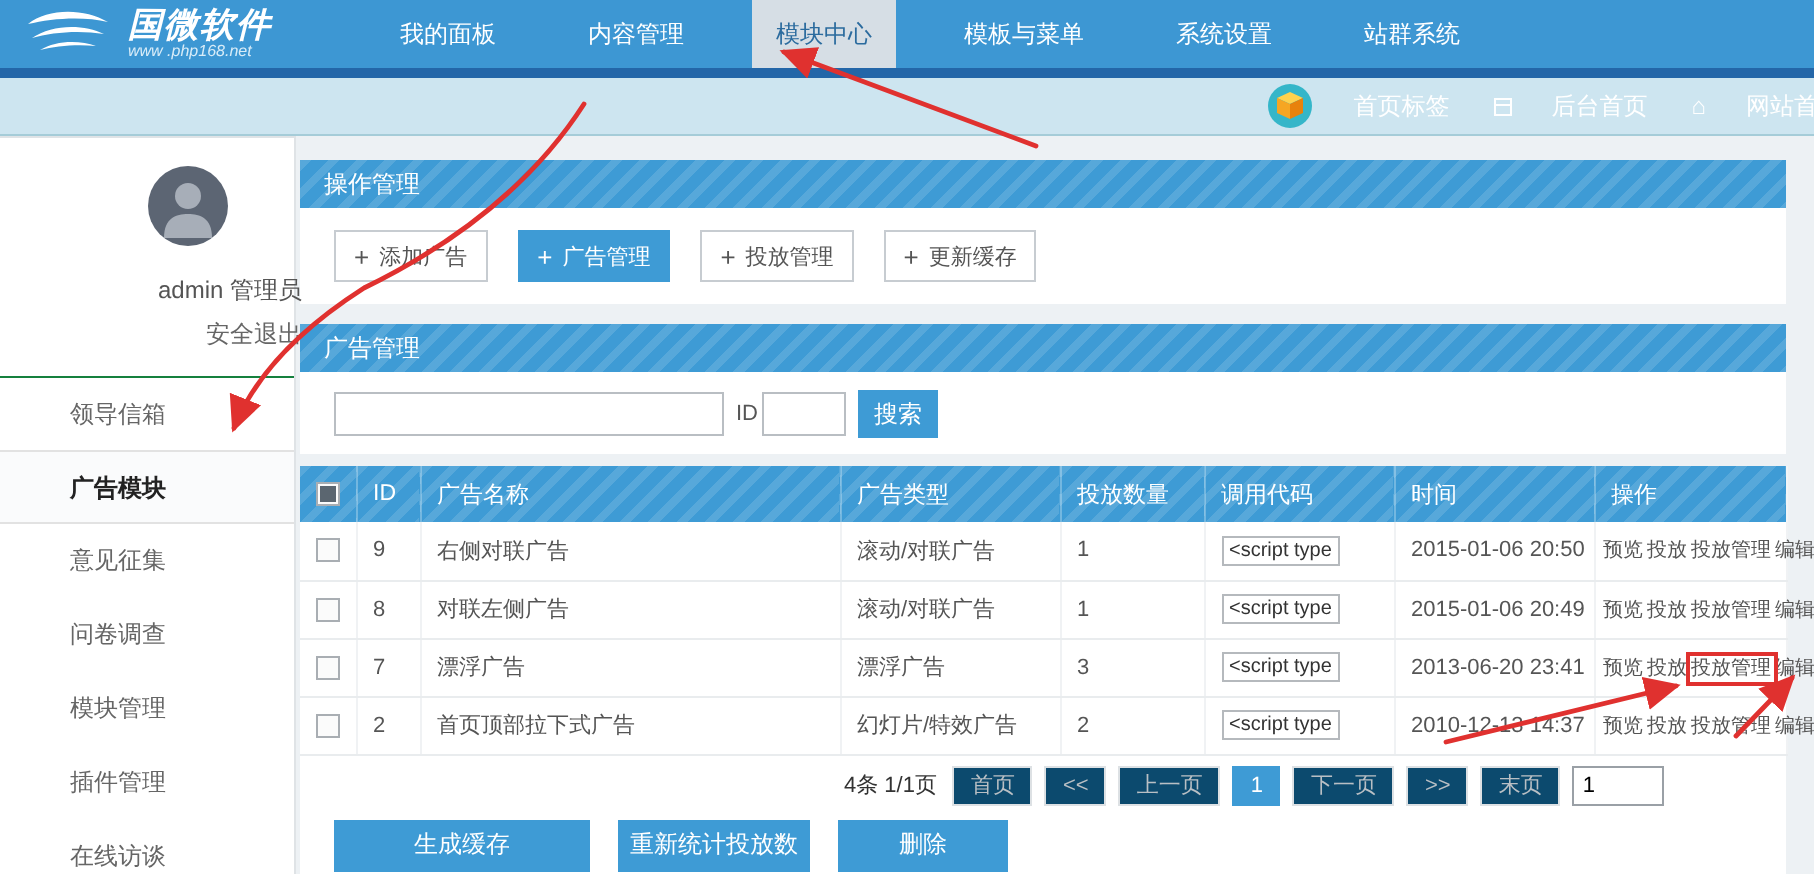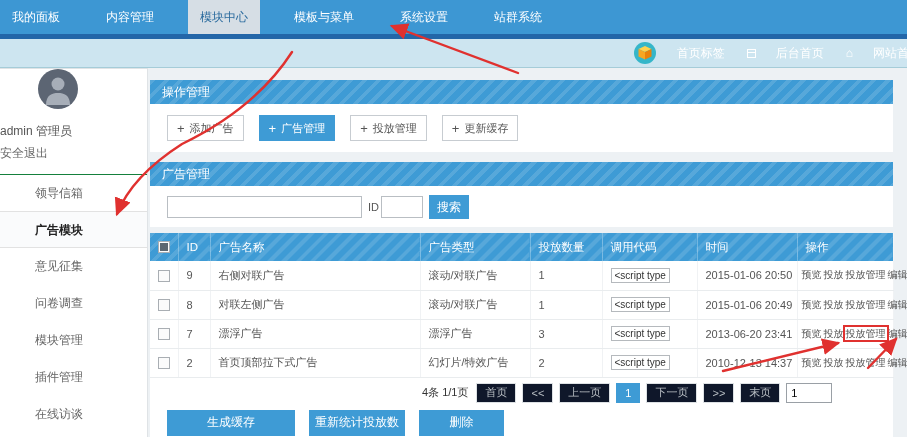--- a/index.html
+++ b/index.html
@@ -22,21 +22,21 @@
   .subbar { position:absolute; left:0; top:39px; width:907px; height:29px; background:#cde5f0; border-bottom:1px solid #a5ccd8; z-index:1; display:flex; align-items:center; justify-content:flex-end; padding-right:0; overflow:hidden; }
   .sub-link { display:flex; align-items:center; color:#fff; font-size:12px; margin-right:22px; cursor:pointer; white-space:nowrap; }
   .sub-link:last-child { margin-right:-14px; }
   .sub-link .txt { margin-left:20px; }
   .square-icon { width:9px; height:9px; border:1px solid #fff; display:inline-block; position:relative; }
   .square-icon::before { content:""; position:absolute; left:0; top:2px; width:7px; height:1px; background:#fff; }
   .home-icon { font-size:12px; color:#fff; }
 
   
   .sidebar { position:absolute; left:0; top:68px; width:148px; bottom:0; background:#fff; border-right:1px solid #dfe3e6; border-top:1px solid #dfe3e6; z-index:1; }
-  .profile { width:115px; text-align:left; }
+  .profile { padding-top:14px; width:115px; text-align:right;margin-left:36px; }
   .avatar { width:40px; height:40px; border-radius:50%; background:#5c6573; margin:0 auto; display:flex; align-items:flex-end; justify-content:center; overflow:hidden; }
   .admin-name { margin-top:14px; font-size:12px; color:#555; }
   .logout { margin-top:5px; font-size:12px; color:#666; cursor:pointer; }
   .side-menu { margin-top:12px; }
   .side-item { height:37px; line-height:37px; padding-left:35px; font-size:12px; color:#666; cursor:pointer; }
   .side-item:first-child { border-top:1px solid #15803d; }
   .side-item.active { border-top:1px solid #e2e2e2; border-bottom:1px solid #e2e2e2; background:#fafbfc; color:#222; font-weight:bold; }
 
   
   .main { position:absolute; left:148px; top:68px; right:0; bottom:0; background:#edf1f4; }
@@ -66,36 +66,47 @@
   .cb { width:12px; height:12px; border:1px solid #a9aeb3; background:#fbfbfb; display:inline-block; vertical-align:middle; cursor:pointer; position:relative; }
   .cb.dark::after { content:""; position:absolute; left:1px; top:1px; right:1px; bottom:1px; background:#5b6670; }
   .code-box { display:inline-block; border:1px solid #b5b9bd; background:#fff; color:#333; font-size:10px; padding:1px 3px; max-width:62px; overflow:hidden; white-space:nowrap; vertical-align:middle; }
   td.actions { padding-left:4px; font-size:10px; overflow:visible; }
   .action-link { color:#555; cursor:pointer; margin-right:2px; text-decoration:none; }
   .action-link.red-outline { outline:2px solid #e0312f; outline-offset:1px; }
 
   
   .pg-row { display:flex; align-items:center; padding:5px 0 4px 232px; background:#fff;margin-left:40px; }
   .pg-summary { font-size:11px; color:#333; margin-right:8px; }
-  .pg-btn { height:20px; padding:0 8px; margin-right:6px; border:1px solid #dde1e4; background:#0f172a; color:#b9bfc4; font-size:11px; cursor:pointer; font-family:"Liberation Sans",sans-serif; }
+  .pg-btn { height:20px; padding:0 8px; margin-right:6px; border:1px solid #dde1e4; background:#0c4a6e; color:#b9bfc4; font-size:11px; cursor:pointer; font-family:"Liberation Sans",sans-serif; }
   .pg-btn.current { background:#3e9bd5; border-color:#3e9bd5; color:#fff; }
   .pg-input { width:46px; height:20px; border:1px solid #9aa0a6; font-size:11px; padding:0 4px; }
 
   
   .foot-row { display:flex; gap:14px; padding:3px 0 4px 17px; background:#fff; }
   .f-btn { height:26px; background:#3e9bd5; border:none; color:#fff; font-size:12px; cursor:pointer; font-family:"Liberation Sans",sans-serif; }
   .f-btn:nth-child(1){ width:128px; } .f-btn:nth-child(2){ width:96px; } .f-btn:nth-child(3){ width:85px; }
 
   
   .annot { position:absolute; left:0; top:0; width:907px; height:437px; z-index:50; pointer-events:none; }
 </style>
 </head>
 <body>
 
 <div class="navbar">
+  <div class="logo">
+    <svg class="logo-waves" width="44" height="28" viewBox="0 0 44 28">
+      <path d="M2 9 C12 1 30 1 42 8 C30 5 14 6 2 9 Z" fill="#fff"></path>
+      <path d="M4 16 C14 9 30 9 40 14 C28 12 14 13 4 16 Z" fill="#fff"></path>
+      <path d="M8 22 C16 17 28 17 36 20 C26 19 16 20 8 22 Z" fill="#fff"></path>
+    </svg>
+    <div class="logo-text-block">
+      <div class="logo-title">国微软件</div>
+      <div class="logo-sub">www .php168.net</div>
+    </div>
+  </div>
   <div class="nav-menu">
       <div class="nav-item">我的面板</div>
       <div class="nav-item">内容管理</div>
       <div class="nav-item active">模块中心</div>
       <div class="nav-item">模板与菜单</div>
       <div class="nav-item">系统设置</div>
       <div class="nav-item">站群系统</div>
     </div>
 </div>
 <div class="nav-strip"></div>

